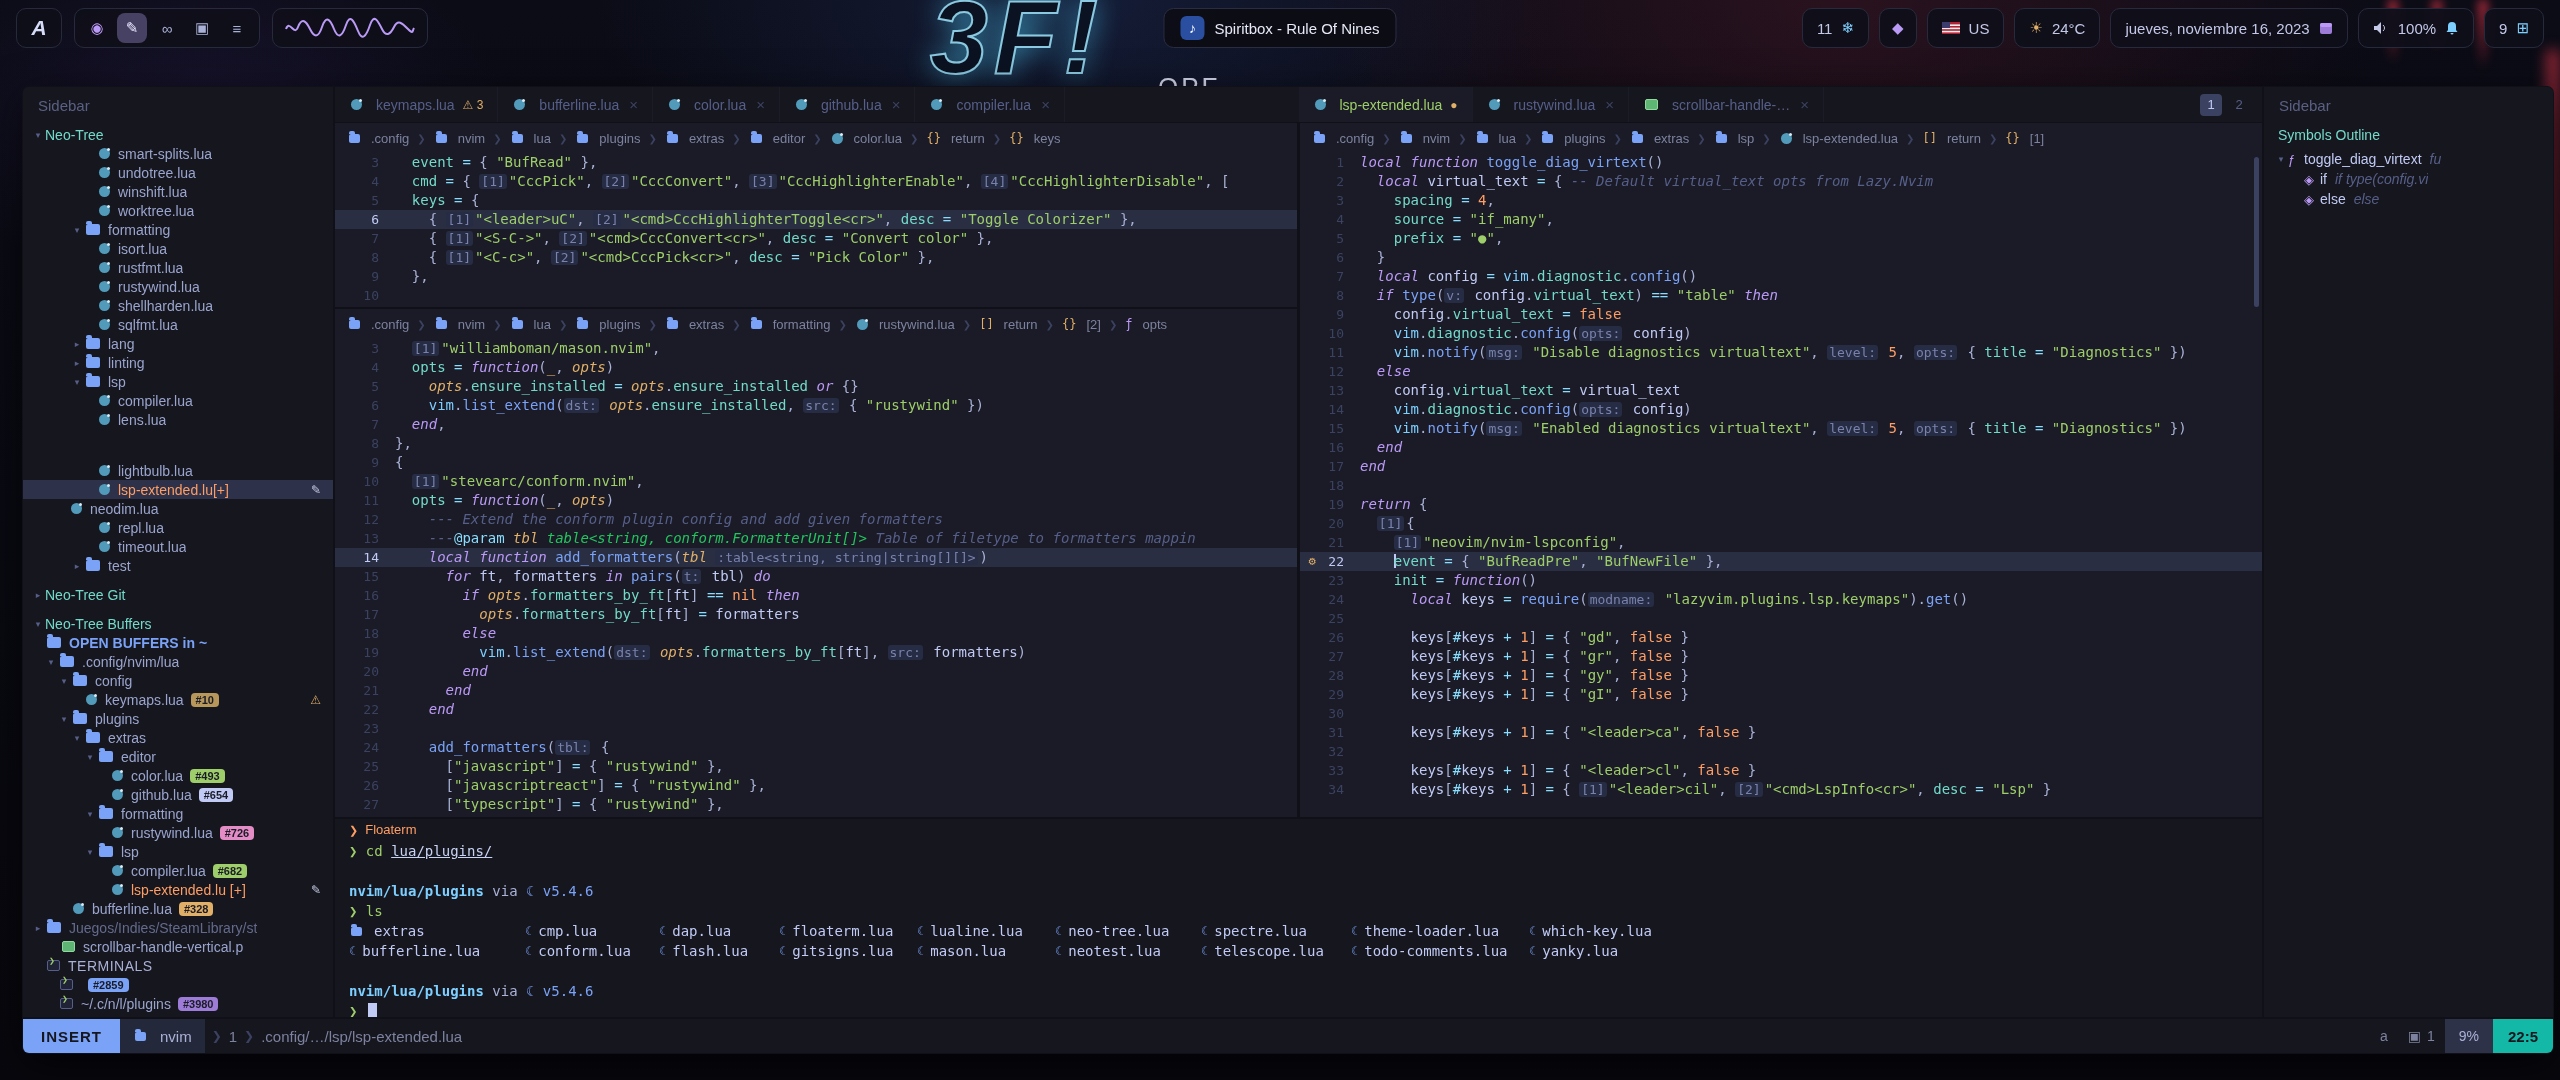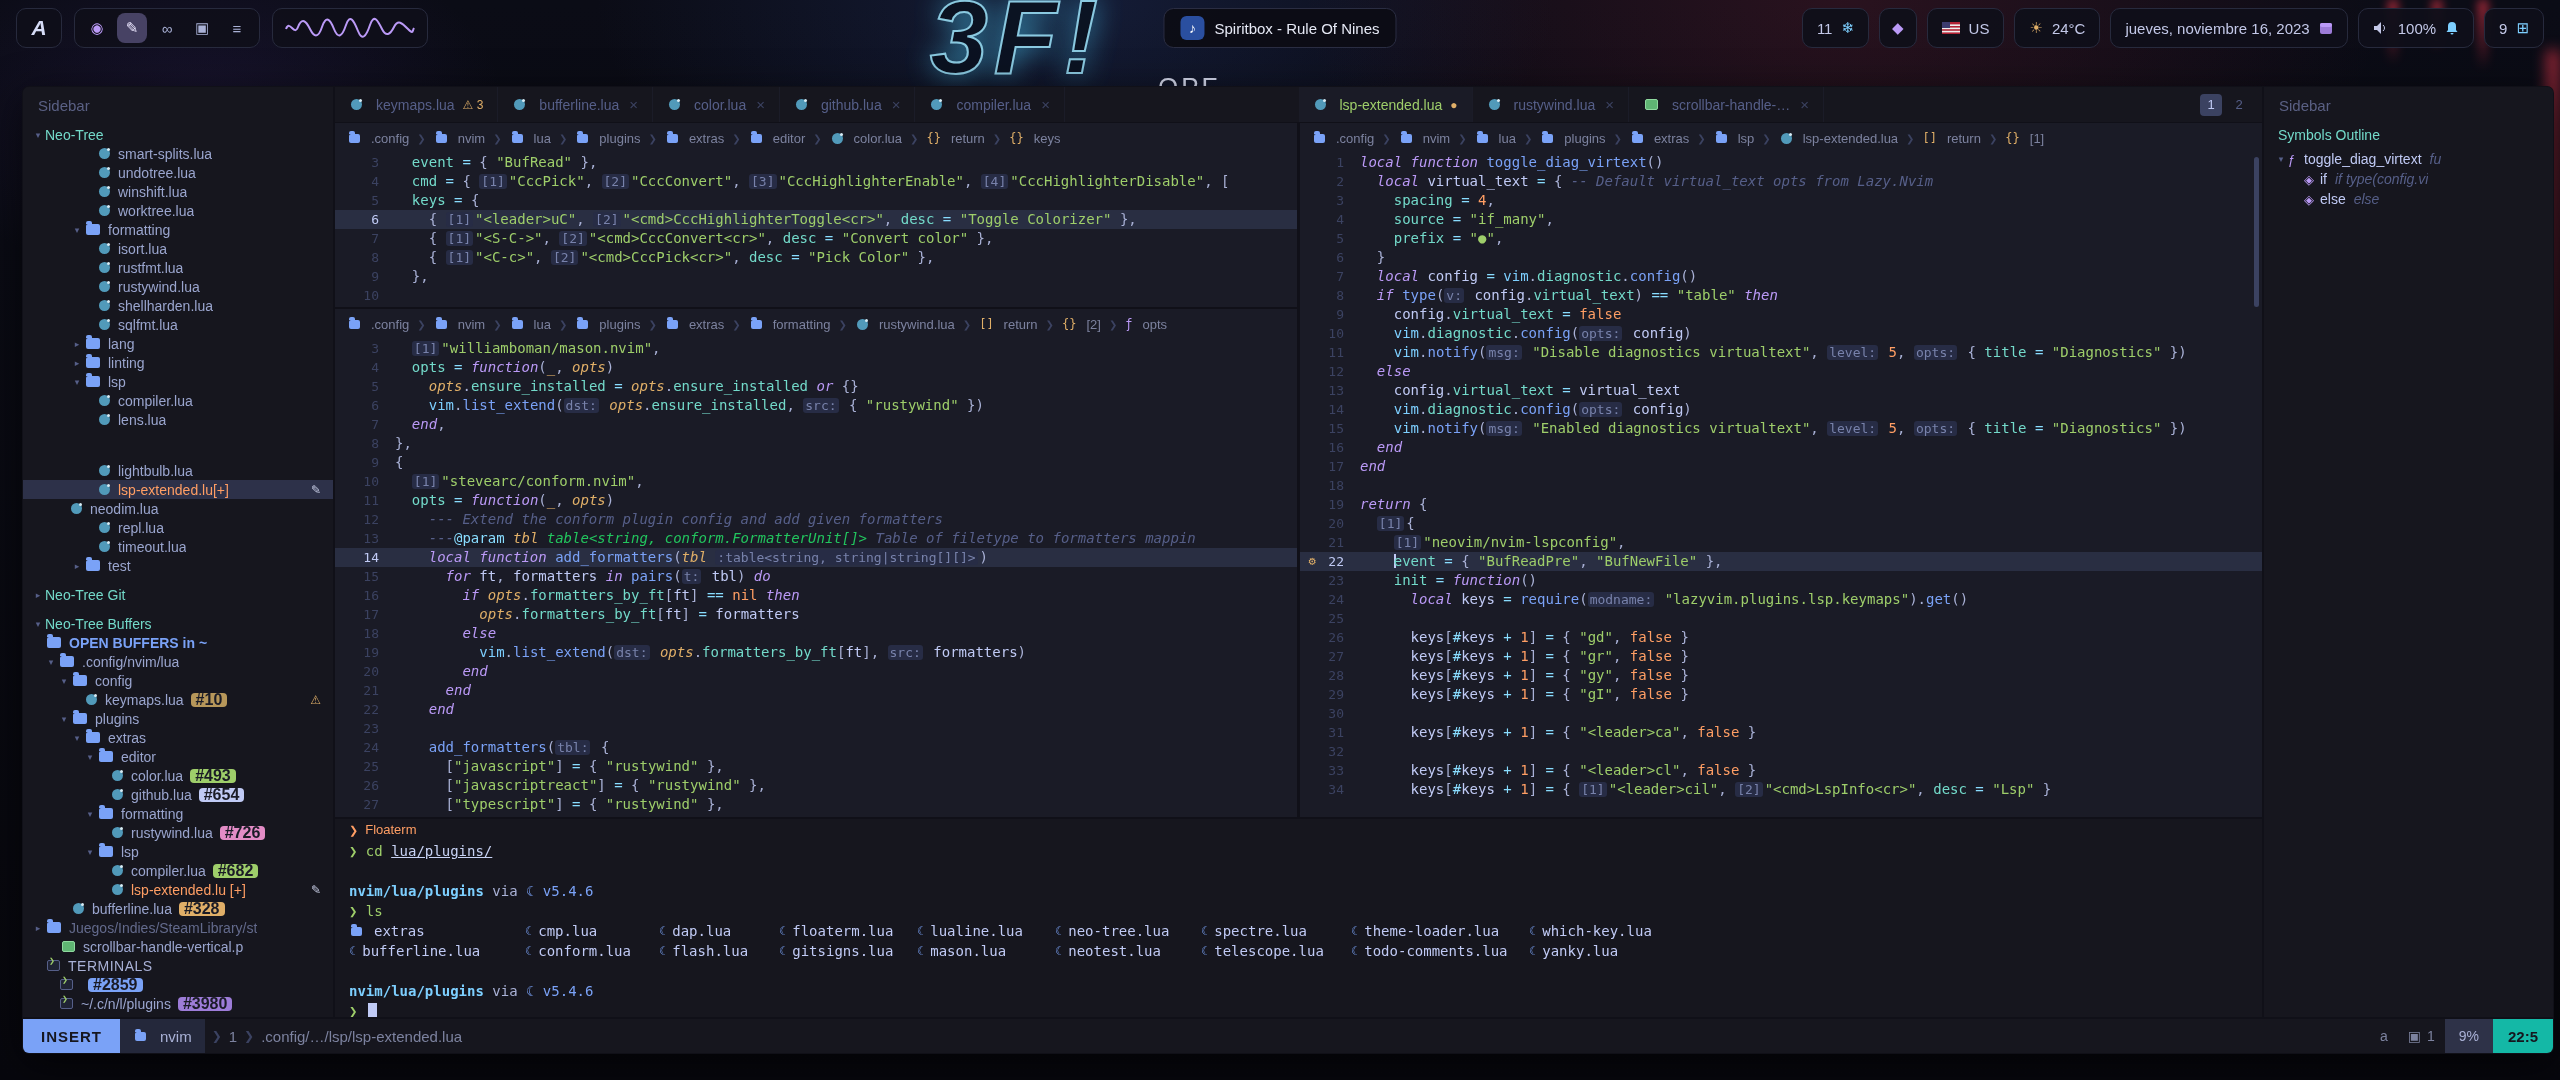--- a/index.html
+++ b/index.html
@@ -45,21 +45,21 @@
   .tsec{height:19px;display:flex;align-items:center;padding-left:8px;color:#73daca;font-size:14px}
   .tspacer{height:10px}
   .tchev{width:14px;flex:none;color:#565f89;font-size:9px;text-align:center}
   .trow{height:19px;display:flex;align-items:center;font-size:14px;color:#9aa5ce;white-space:nowrap;overflow:hidden;padding-right:4px}
   .trow.sel{background:#2d3149}
   .trow.orange .tlabel2{color:#ff9e64}
   .trow.dim .tlabel2{color:#636a8c}
   .trow.root .tlabel2{color:#7aa2f7;font-weight:bold}
   .trow.terms .tlabel2{color:#a9b1d6;letter-spacing:.5px}
   .tlabel2{margin-left:2px;overflow:hidden;text-overflow:ellipsis}
-  .nbadge{margin-left:7px;font-size:16px;font-weight:bold;padding:0 5px;border-radius:4px;color:#1a1b26;height:14px;line-height:14px;flex:none}
+  .nbadge{margin-left:7px;font-size:11px;font-weight:bold;padding:0 5px;border-radius:4px;color:#1a1b26;height:14px;line-height:14px;flex:none}
   .b-green{background:#9ece6a}.b-white{background:#c0caf5}.b-pink{background:#e38cc6}.b-purple{background:#9d7cd8}
   .b-blue{background:#7aa2f7}.b-orange{background:#e0af68}.b-yellow{background:#b7975a}
   .tright{margin-left:auto;margin-right:8px;color:#c8cee6;font-size:12px;flex:none}
   .tright.warn{color:#e0af68}
 
   
   .ic-lua{display:inline-block;width:11px;height:11px;border-radius:50%;background:#519aba;margin:0 6px 0 2px;position:relative;flex:none}
   .ic-lua::after{content:"";position:absolute;width:3px;height:3px;border-radius:50%;background:#d7ecf5;top:0;right:0}
   .ic-dir{display:inline-block;width:14px;height:11px;border-radius:2px;background:#7aa2f7;margin:0 6px 0 2px;position:relative;flex:none}
   .ic-dir::before{content:"";position:absolute;top:-3px;left:0;width:6px;height:3px;background:#7aa2f7;border-radius:2px 2px 0 0}

